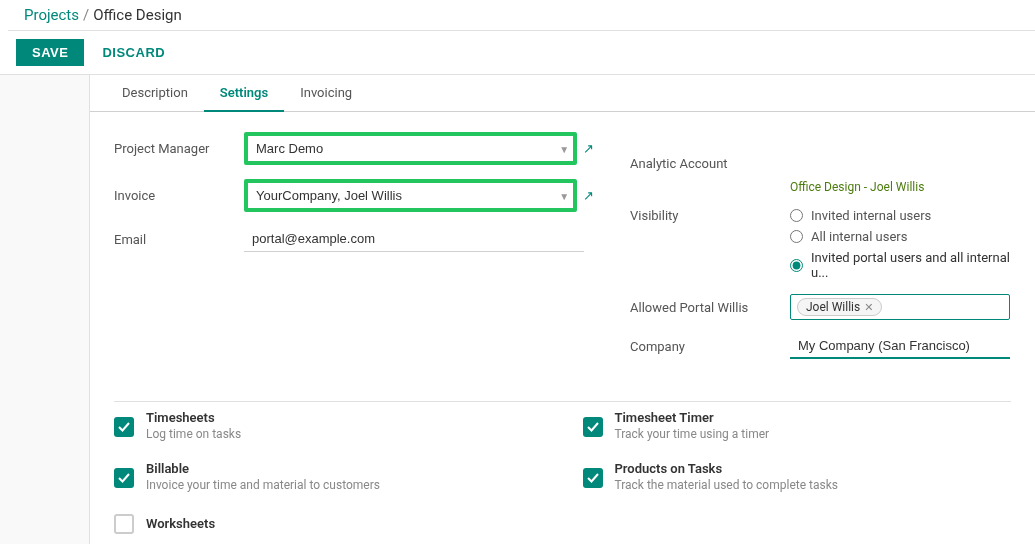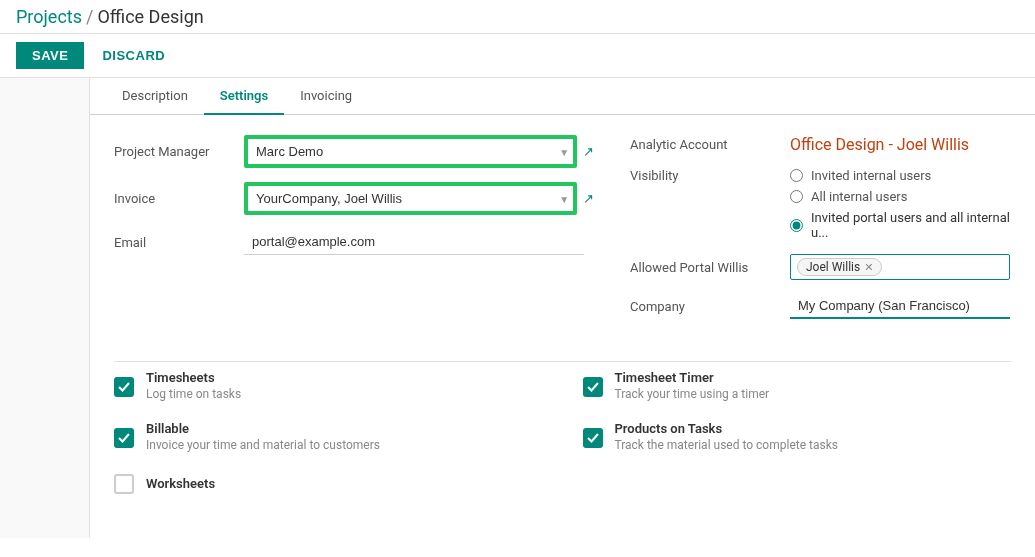--- a/index.html
+++ b/index.html
@@ -1,25 +1,26 @@
 <!DOCTYPE html>
 <html><head>
   <meta charset="utf-8">
   <style>
     * { box-sizing: border-box; margin: 0; padding: 0; }
     body { font-family: -apple-system, BlinkMacSystemFont, 'Segoe UI', Roboto, sans-serif; font-size: 13px; color: #333; background: #fff; }
 
     
     .breadcrumb-bar {
       padding: 6px 16px;
-      font-size: 18px;
+      font-size: 15px;
       border-bottom: 1px solid #e0e0e0;
       display: flex;
       align-items: center;
       gap: 4px;
+      margin-left: 8px;
     }
     .breadcrumb-link { color: #00897b; cursor: pointer; text-decoration: none; }
     .breadcrumb-sep { color: #888; }
     .breadcrumb-current { color: #333; }
 
     
     .action-bar {
       display: flex;
       align-items: center;
       gap: 8px;
@@ -162,22 +163,23 @@
     }
 
     
     .right-label {
       width: 160px;
       color: #555;
       font-size: 13px;
       flex-shrink: 0;
     }
     .right-value {
-      font-size: 16px;
-      color: #c2410c;
+      font-size: 12px;
+      color: #4d7c0f;
+      margin-top: 48px;
     }
 
     
     .radio-group { display: flex; flex-direction: column; gap: 6px; }
     .radio-item { display: flex; align-items: center; gap: 8px; font-size: 13px; color: #555; }
     .radio-item input[type="radio"] { accent-color: #00897b; cursor: pointer; }
     .radio-item.selected { color: #333; }
 
     
     .tag-input {

